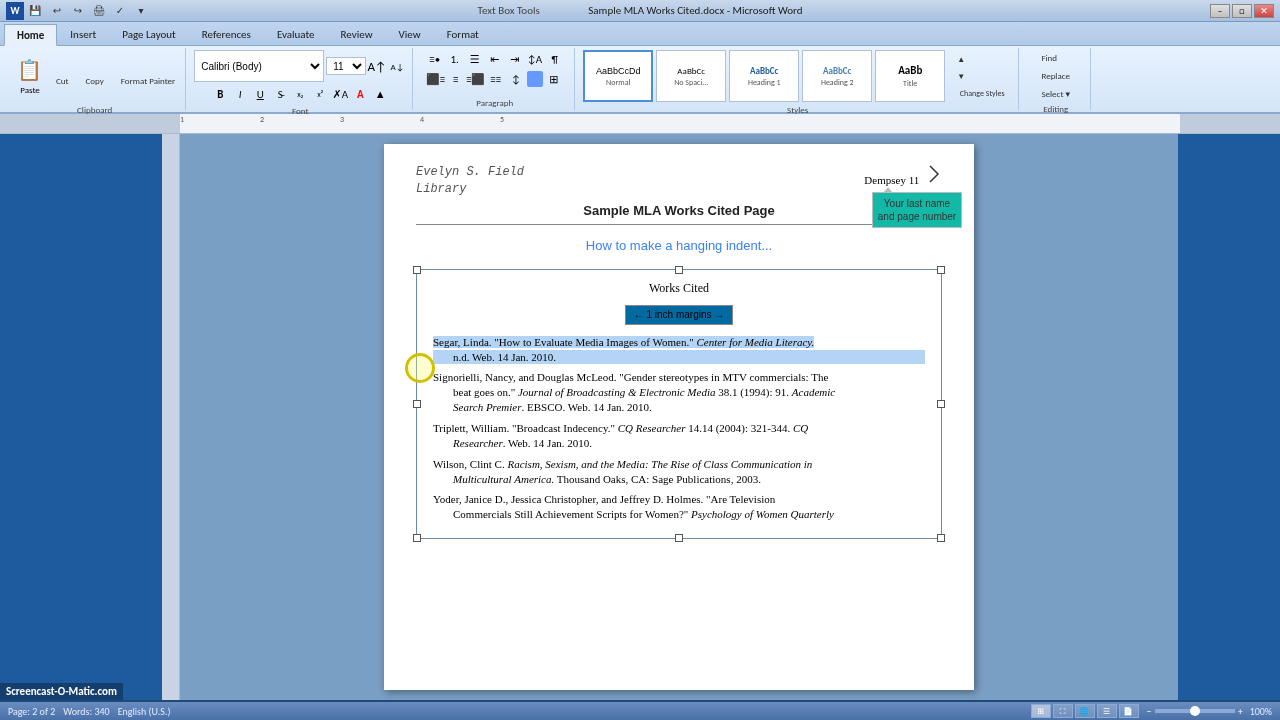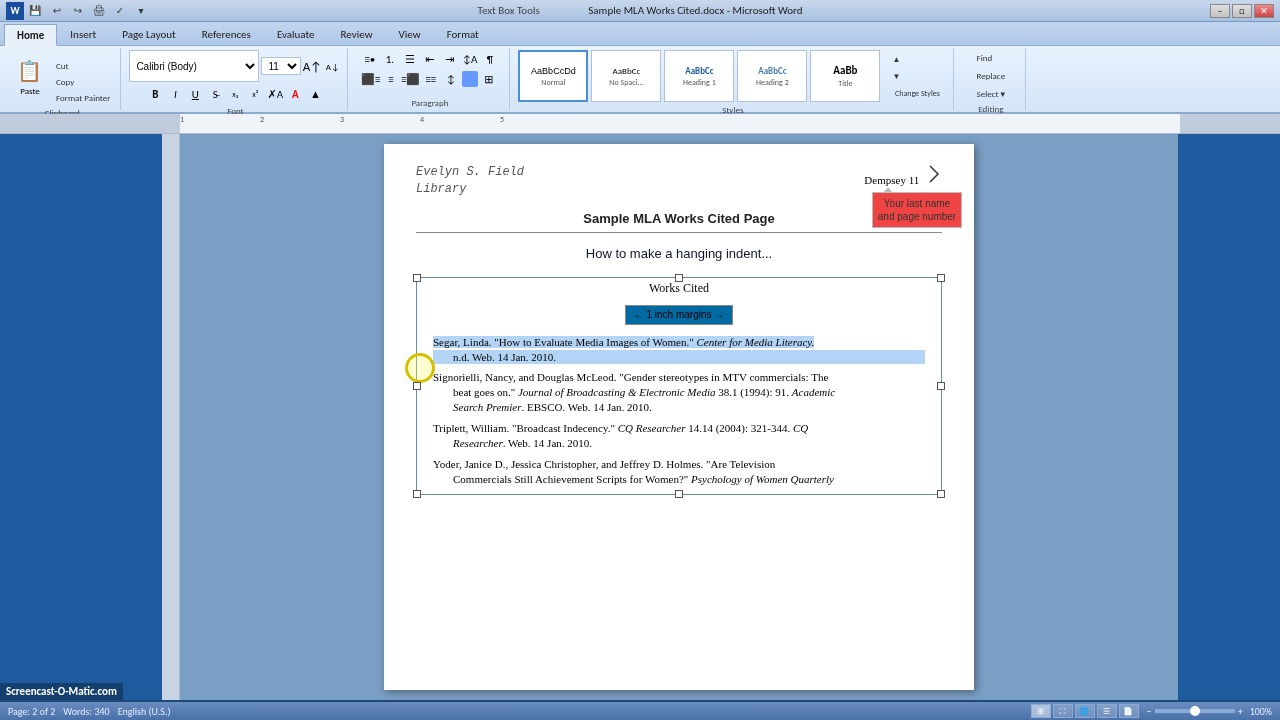--- a/index.html
+++ b/index.html
@@ -122,21 +122,21 @@
     }
     .paste-icon-box {
       width: 40px; height: 52px;
       display: flex; flex-direction: column; align-items: center; justify-content: center;
       border: 1px solid transparent;
       cursor: pointer;
       font-size: 9px;
       gap: 2px;
     }
     .small-btns-col {
-      display: flex; flex-direction: column; gap: 1px;
+      display: flex; flex-direction: row; gap: 9px;
       margin-top: 8px;
     }
     .small-ribbon-btn {
       font-size: 9px;
       padding: 1px 3px;
       cursor: pointer;
       border: 1px solid transparent;
       border-radius: 2px;
       white-space: nowrap;
       color: #333;
@@ -247,21 +247,21 @@
       position: relative;
       min-height: 520px;
       font-family: 'Times New Roman', Times, serif;
       font-size: 11px;
       line-height: 1.4;
     }
 
     
     #library-header {
       text-align: left;
-      margin-bottom: 12px;
+      margin-bottom: 4px;
       font-family: 'Courier New', monospace;
       font-size: 12px;
       color: #555;
       font-style: italic;
     }
 
     
     #page-title-line {
       display: flex;
       justify-content: center;
@@ -273,31 +273,31 @@
     #page-title-text {
       font-size: 13px;
       font-weight: bold;
       font-family: Arial, sans-serif;
       color: #222;
     }
 
     
     #hanging-indent-instruction {
       text-align: center;
-      color: #0f172a;
+      color: #3b82f6;
       font-size: 13px;
       font-family: Arial, sans-serif;
       margin-bottom: 14px;
       font-weight: 500;
     }
 
     
     #textbox-container {
       border: 1px solid #6a8aaa;
-      padding: 2px 16px;
+      padding: 10px 16px;
       position: relative;
       background: white;
     }
     .handle {
       position: absolute;
       width: 8px; height: 8px;
       background: white;
       border: 1px solid #555;
       z-index: 10;
     }
@@ -315,21 +315,21 @@
       position: absolute;
       top: 20px;
       right: 32px;
       font-size: 11px;
       font-family: 'Times New Roman', serif;
     }
     #page-num-tooltip {
       position: absolute;
       top: 28px;
       right: -20px;
-      background: #ef4444;
+      background: #14b8a6;
       border: 1px solid #bbb;
       padding: 4px 0;
       font-size: 10px;
       font-family: Arial, sans-serif;
       color: #333;
       width: 90px;
       text-align: center;
       line-height: 1.3;
       z-index: 20;
       margin-left: 40px;
@@ -686,20 +686,24 @@
           <div class="first-line">Signorielli, Nancy, and Douglas McLeod. "Gender stereotypes in MTV commercials: The</div>
           <div class="hang-line">beat goes on." <span class="bib-italic">Journal of Broadcasting &amp; Electronic Media</span> 38.1 (1994): 91. <span class="bib-italic">Academic</span></div>
           <div class="hang-line"><span class="bib-italic">Search Premier</span>. EBSCO. Web. 14 Jan. 2010.</div>
         </div>
 
         <div class="bib-entry">
           <div class="first-line">Triplett, William. "Broadcast Indecency." <span class="bib-italic">CQ Researcher</span> 14.14 (2004): 321-344.  <span class="bib-italic">CQ</span></div>
           <div class="hang-line"><span class="bib-italic">Researcher</span>. Web. 14 Jan. 2010.</div>
         </div>
 
+        <div class="bib-entry">
+          <div class="first-line">Wilson, Clint C.  <span class="bib-italic">Racism, Sexism, and the Media: The Rise of Class Communication in</span></div>
+          <div class="hang-line"><span class="bib-italic">Multicultural America.</span>  Thousand Oaks, CA: Sage Publications, 2003.</div>
+        </div>
 
         <div class="bib-entry">
           <div class="first-line">Yoder, Janice D., Jessica Christopher, and Jeffrey D. Holmes. "Are Television</div>
           <div class="hang-line">Commercials Still Achievement Scripts for Women?" <span class="bib-italic">Psychology of Women Quarterly</span></div>
         </div>
 
       </div>
     </div>
   </div>
 

